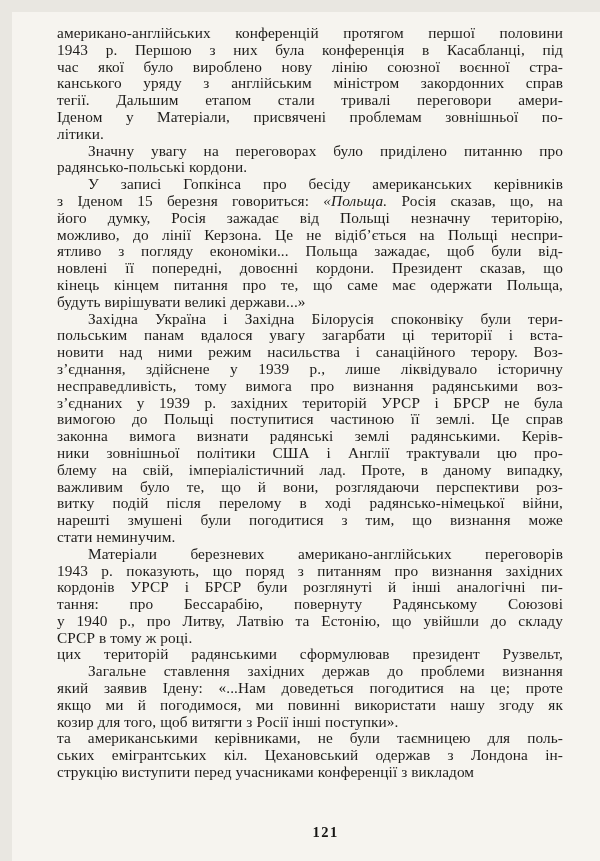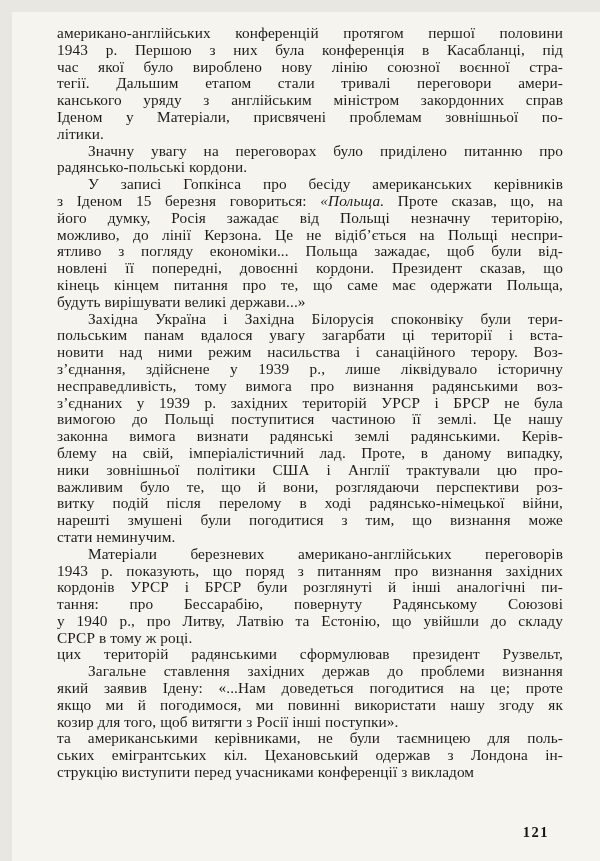--- a/index.html
+++ b/index.html
@@ -38,72 +38,72 @@
   }
   .line.last {
     text-align-last: left;
     -moz-text-align-last: left;
   }
   .line.indent { padding-left: 31px; }
   .it { font-style: italic; }
   .pagenum-row {
     position: absolute;
     top: 811px;
-    left: 36px;
+    left: 63px;
     width: 506px;
-    text-align: right;
+    text-align: center;
   }
   .pagenum {
     display: inline-block;
     padding-right: 5px;
     font-weight: bold;
     font-size: 14.5px;
     letter-spacing: 1.5px;
     color: #161513;
   }
 </style>
 </head>
 <body>
 
 <div class="scan">
   <div class="text-block">
       <div class="para">
         <div class="line">американо-англійських конференцій протягом першої половини</div>
         <div class="line">1943 р. Першою з них була конференція в Касабланці, під</div>
         <div class="line">час якої було вироблено нову лінію союзної воєнної стра-</div>
+        <div class="line">канського уряду з англійським міністром закордонних справ</div>
         <div class="line">тегії. Дальшим етапом стали тривалі переговори амери-</div>
-        <div class="line">канського уряду з англійським міністром закордонних справ</div>
         <div class="line">Іденом у Матеріали, присвячені проблемам зовнішньої по-</div>
         <div class="line last">літики.</div>
       </div>
       <div class="para">
         <div class="line indent">Значну увагу на переговорах було приділено питанню про</div>
         <div class="line last">радянсько-польські кордони.</div>
       </div>
       <div class="para">
         <div class="line indent">У записі Гопкінса про бесіду американських керівників</div>
-        <div class="line"><span>з Іденом 15 березня говориться: </span><span class="it">«Польща.</span><span> Проте сказав, що, на</span></div>
+        <div class="line"><span>з Іденом 15 березня говориться: </span><span class="it">«Польща.</span><span> Росія сказав, що, на</span></div>
         <div class="line">його думку, Росія зажадає від Польщі незначну територію,</div>
         <div class="line">можливо, до лінії Керзона. Це не відіб’ється на Польщі неспри-</div>
         <div class="line">ятливо з погляду економіки... Польща зажадає, щоб були від-</div>
         <div class="line">новлені її попередні, довоєнні кордони. Президент сказав, що</div>
         <div class="line">кінець кінцем питання про те, що́ саме має одержати Польща,</div>
         <div class="line last">будуть вирішувати великі держави...»</div>
       </div>
       <div class="para">
         <div class="line indent">Західна Україна і Західна Білорусія споконвіку були тери-</div>
         <div class="line">польським панам вдалося увагу загарбати ці території і вста-</div>
         <div class="line">новити над ними режим насильства і санаційного терору. Воз-</div>
         <div class="line">з’єднання, здійснене у 1939 р., лише ліквідувало історичну</div>
         <div class="line">несправедливість, тому вимога про визнання радянськими воз-</div>
         <div class="line">з’єднаних у 1939 р. західних територій УРСР і БРСР не була</div>
-        <div class="line">вимогою до Польщі поступитися частиною її землі. Це нашу</div>
+        <div class="line">вимогою до Польщі поступитися частиною її землі. Це справ</div>
         <div class="line">законна вимога визнати радянські землі радянськими. Керів-</div>
+        <div class="line">ники зовнішньої політики США і Англії трактували цю про-</div>
         <div class="line">блему на свій, імперіалістичний лад. Проте, в даному випадку,</div>
-        <div class="line">ники зовнішньої політики США і Англії трактували цю про-</div>
         <div class="line">важливим було те, що й вони, розглядаючи перспективи роз-</div>
         <div class="line">витку подій після перелому в ході радянсько-німецької війни,</div>
         <div class="line">нарешті змушені були погодитися з тим, що визнання може</div>
         <div class="line last">стати неминучим.</div>
       </div>
       <div class="para">
         <div class="line indent">Матеріали березневих американо-англійських переговорів</div>
         <div class="line">1943 р. показують, що поряд з питанням про визнання західних</div>
         <div class="line">кордонів УРСР і БРСР були розглянуті й інші аналогічні пи-</div>
         <div class="line">тання: про Бессарабію, повернуту Радянському Союзові</div>

